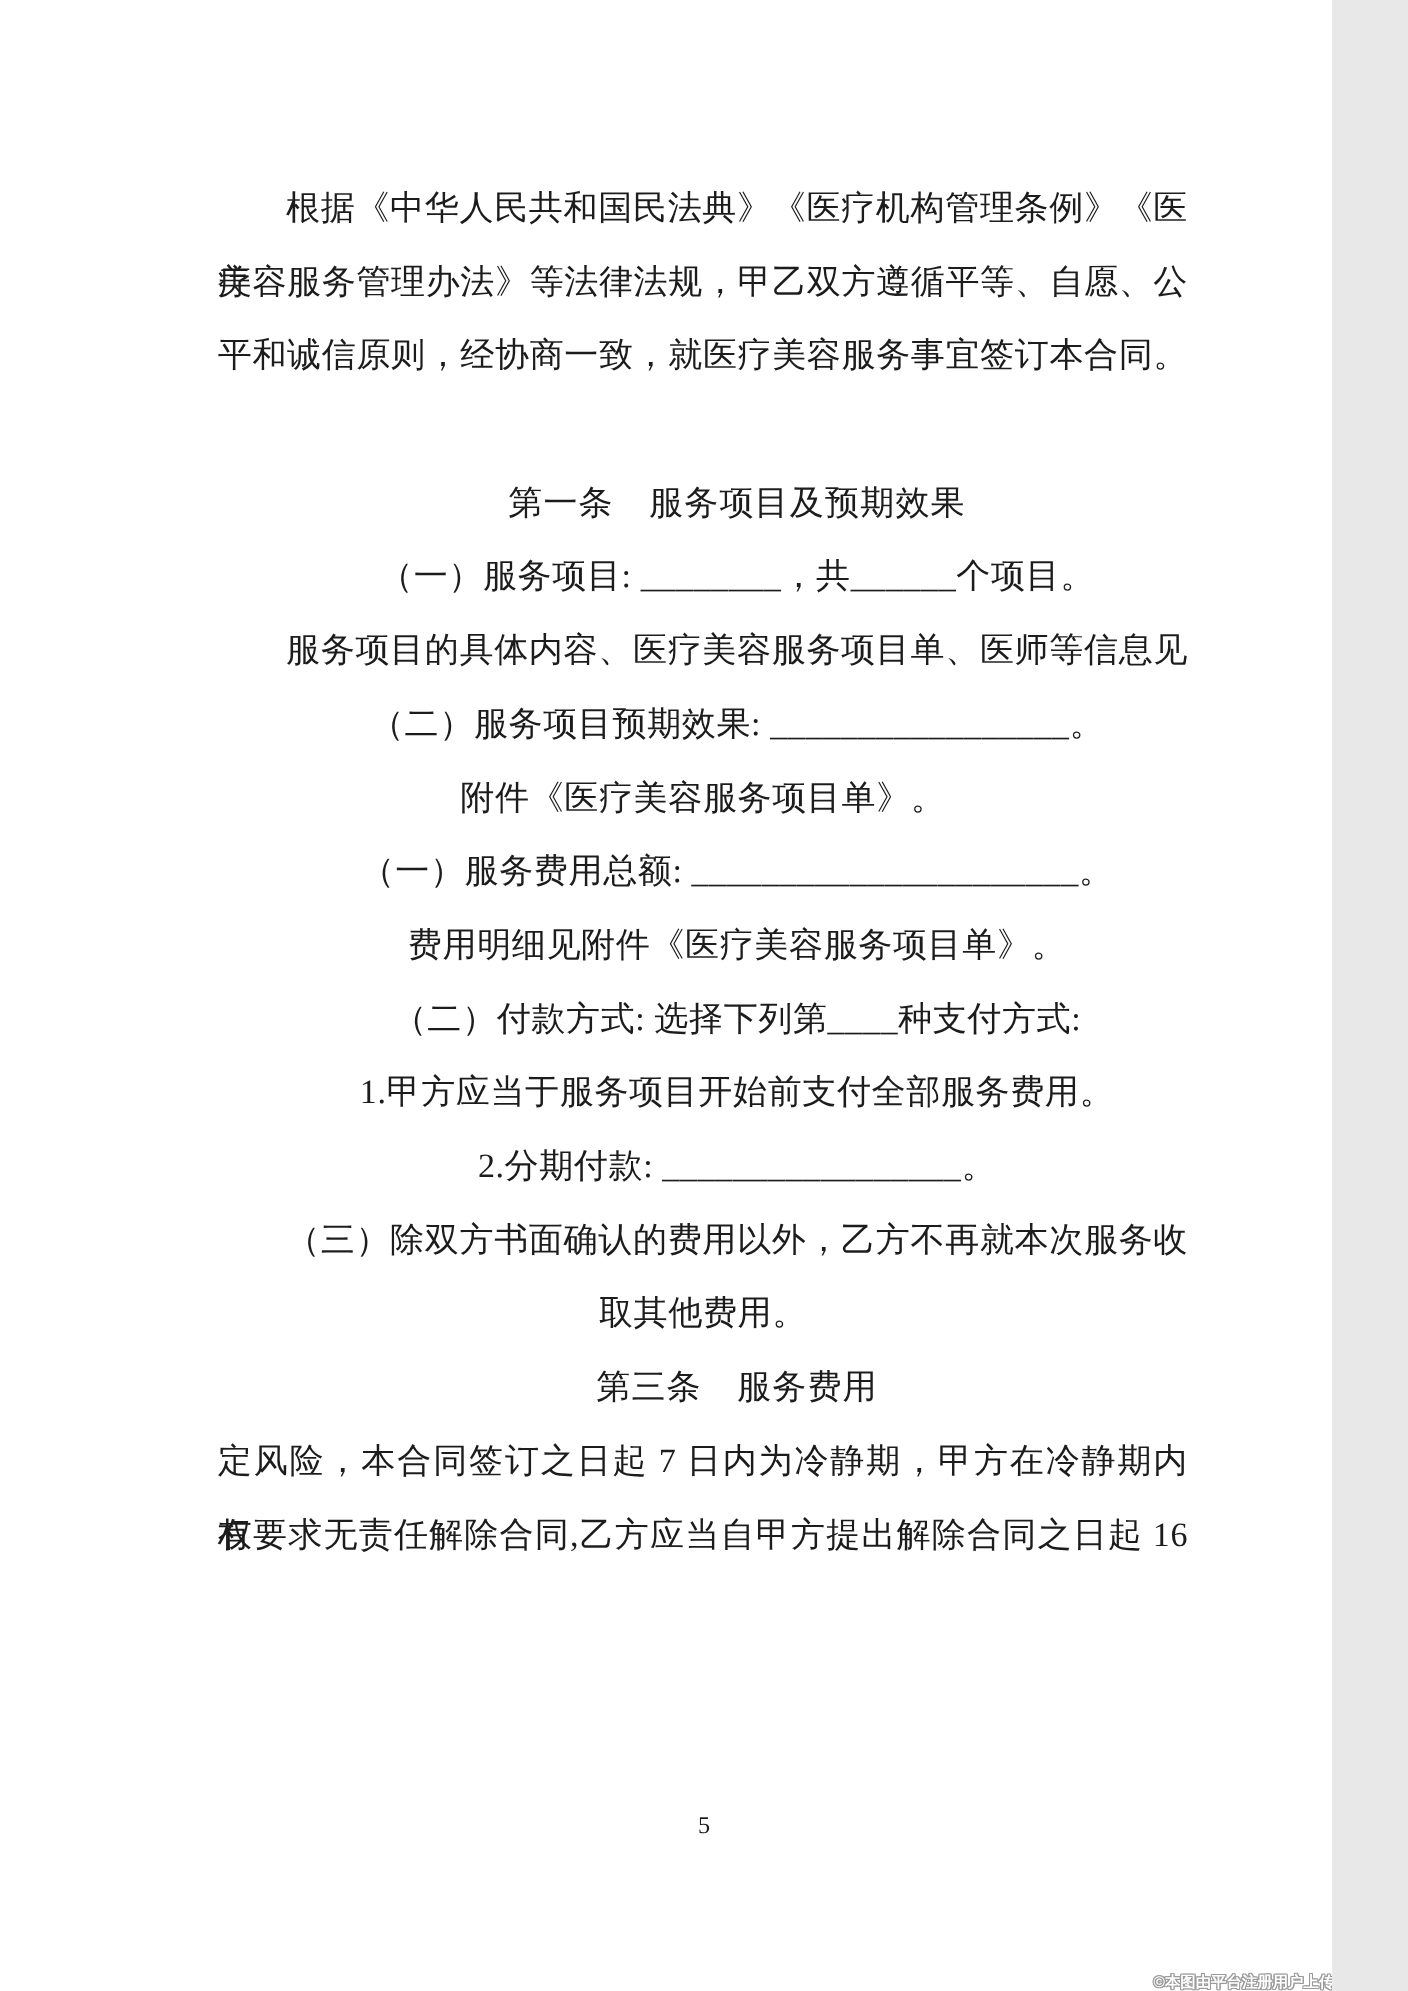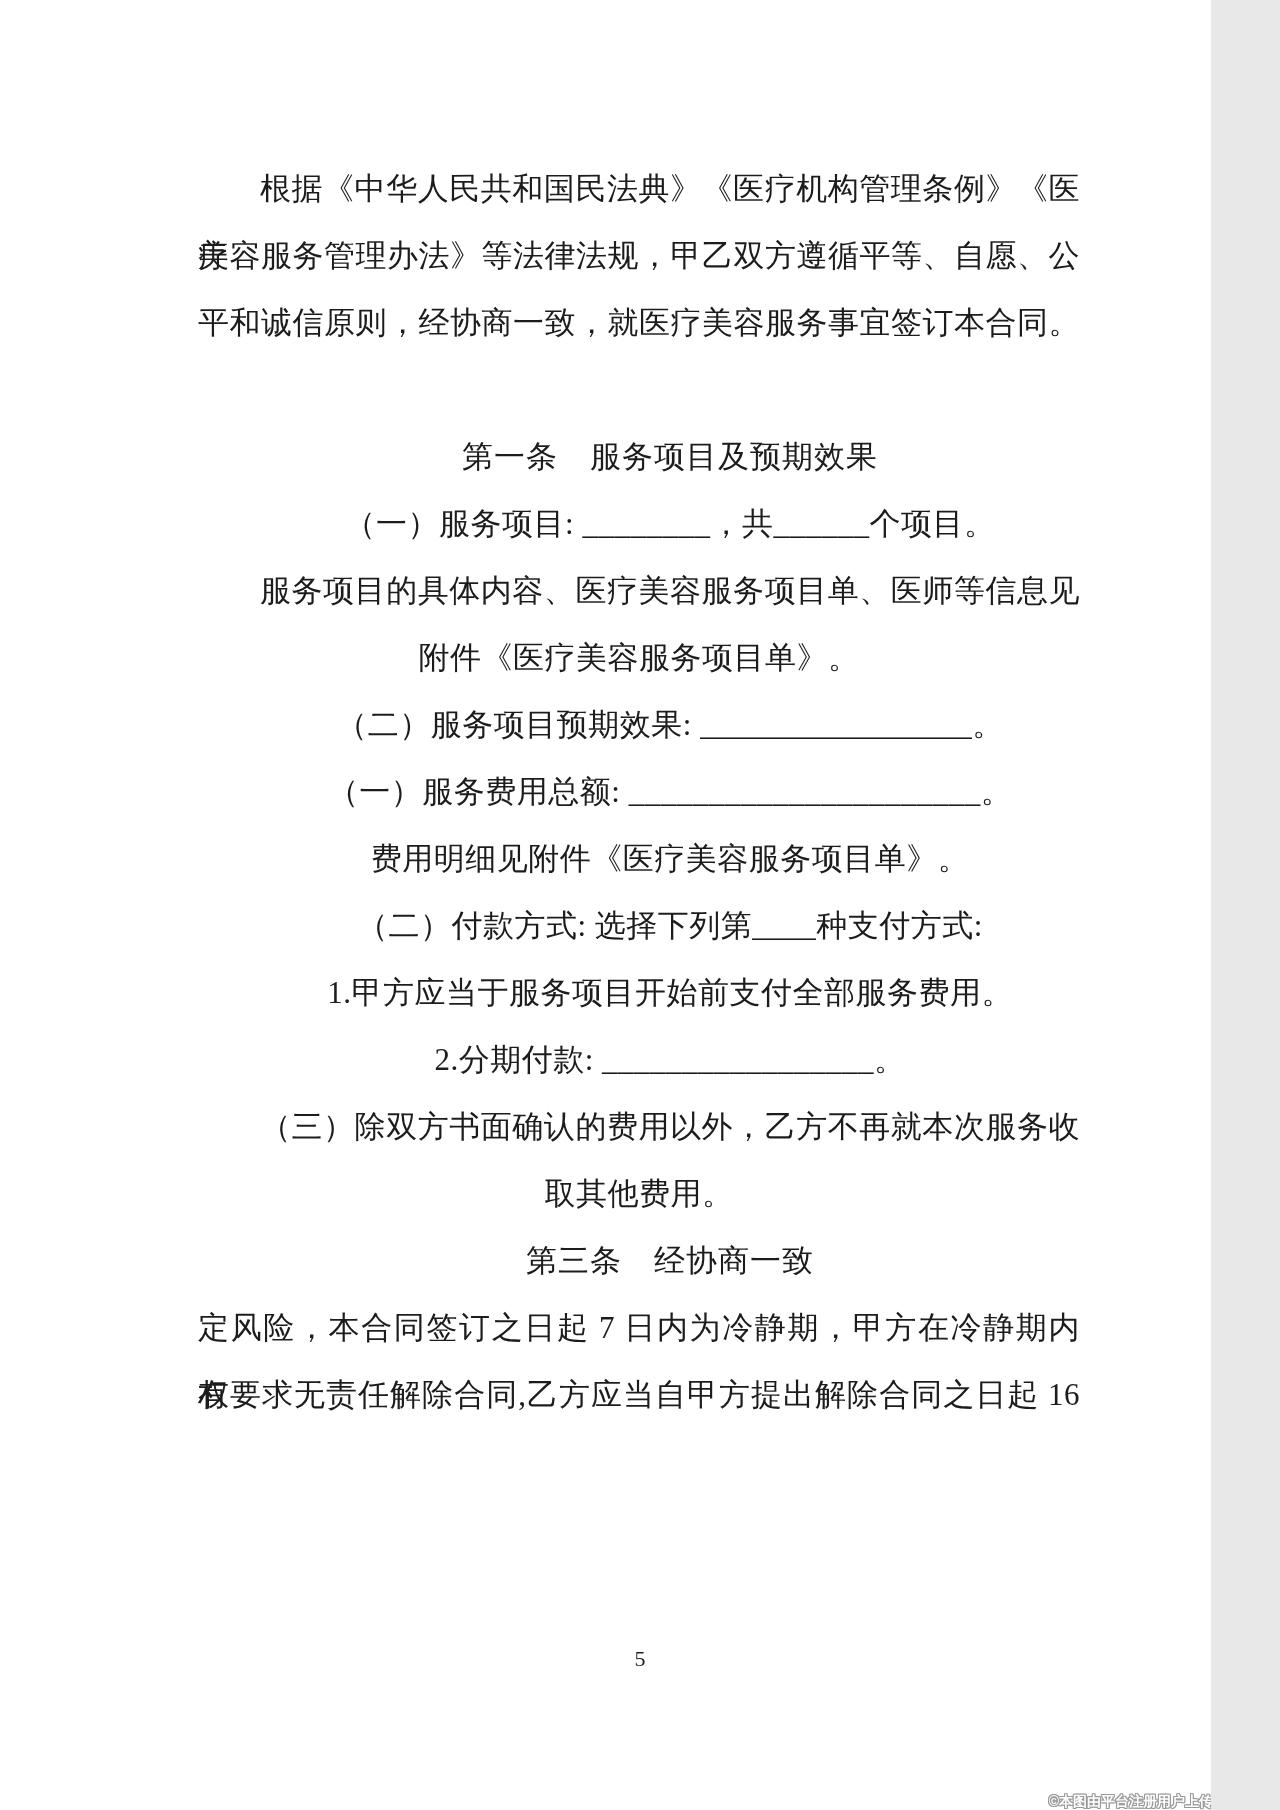--- a/index.html
+++ b/index.html
@@ -66,32 +66,32 @@
 
     <div class="line ind fill">根据《中华人民共和国民法典》《医疗机构管理条例》《医疗</div>
     <div class="line fill">美容服务管理办法》等法律法规，甲乙双方遵循平等、自愿、公</div>
     <div class="line">平和诚信原则，经协商一致，就医疗美容服务事宜签订本合同。</div>
 
     <div class="line"></div>
 
     <div class="line ind hd">第一条　服务项目及预期效果</div>
     <div class="line ind">（一）服务项目: ________，共______个项目。</div>
     <div class="line ind fill">服务项目的具体内容、医疗美容服务项目单、医师等信息见</div>
+    <div class="line ind">（二）服务项目预期效果: _________________。</div>
     <div class="line">附件《医疗美容服务项目单》。</div>
-    <div class="line ind">（二）服务项目预期效果: _________________。</div>
 
     <div class="line ind">（一）服务费用总额: ______________________。</div>
     <div class="line ind">费用明细见附件《医疗美容服务项目单》。</div>
     <div class="line ind">（二）付款方式: 选择下列第____种支付方式:</div>
     <div class="line ind">1.甲方应当于服务项目开始前支付全部服务费用。</div>
     <div class="line ind">2.分期付款: _________________。</div>
     <div class="line ind fill">（三）除双方书面确认的费用以外，乙方不再就本次服务收</div>
     <div class="line">取其他费用。</div>
 
-    <div class="line ind hd">第三条　经协商一致</div>
+    <div class="line ind hd">第三条　服务费用</div>
     <div class="line fill">定风险，本合同签订之日起 7 日内为冷静期，甲方在冷静期内有</div>
     <div class="line fill">权要求无责任解除合同,乙方应当自甲方提出解除合同之日起 16</div>
 
   </div>
 
   <div class="pageno">5</div>
   <div class="wm">©本图由平台注册用户上传</div>
 </div>
 
 </body></html>

